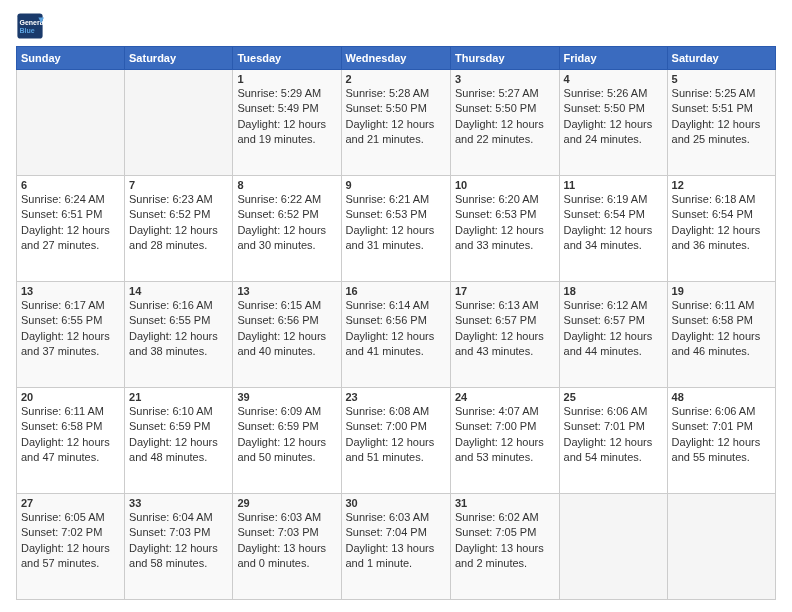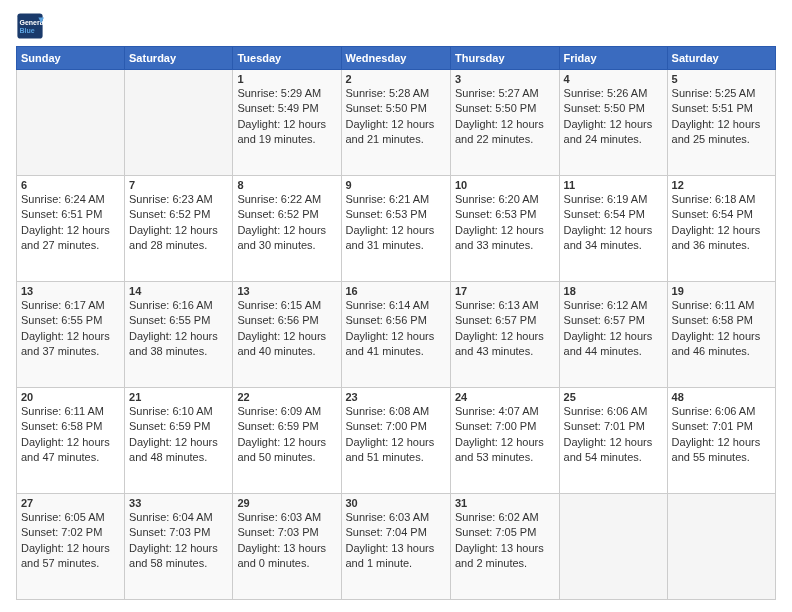--- a/index.html
+++ b/index.html
@@ -282,21 +282,21 @@
 and 47 minutes.</div>
           </td>
           <td>
             <span class="day-num">21</span>
             <div class="day-info">Sunrise: 6:10 AM
 Sunset: 6:59 PM
 Daylight: 12 hours
 and 48 minutes.</div>
           </td>
           <td>
-            <span class="day-num">22</span>
+            <span class="day-num">39</span>
             <div class="day-info">Sunrise: 6:09 AM
 Sunset: 6:59 PM
 Daylight: 12 hours
 and 50 minutes.</div>
           </td>
           <td>
             <span class="day-num">23</span>
             <div class="day-info">Sunrise: 6:08 AM
 Sunset: 7:00 PM
 Daylight: 12 hours

